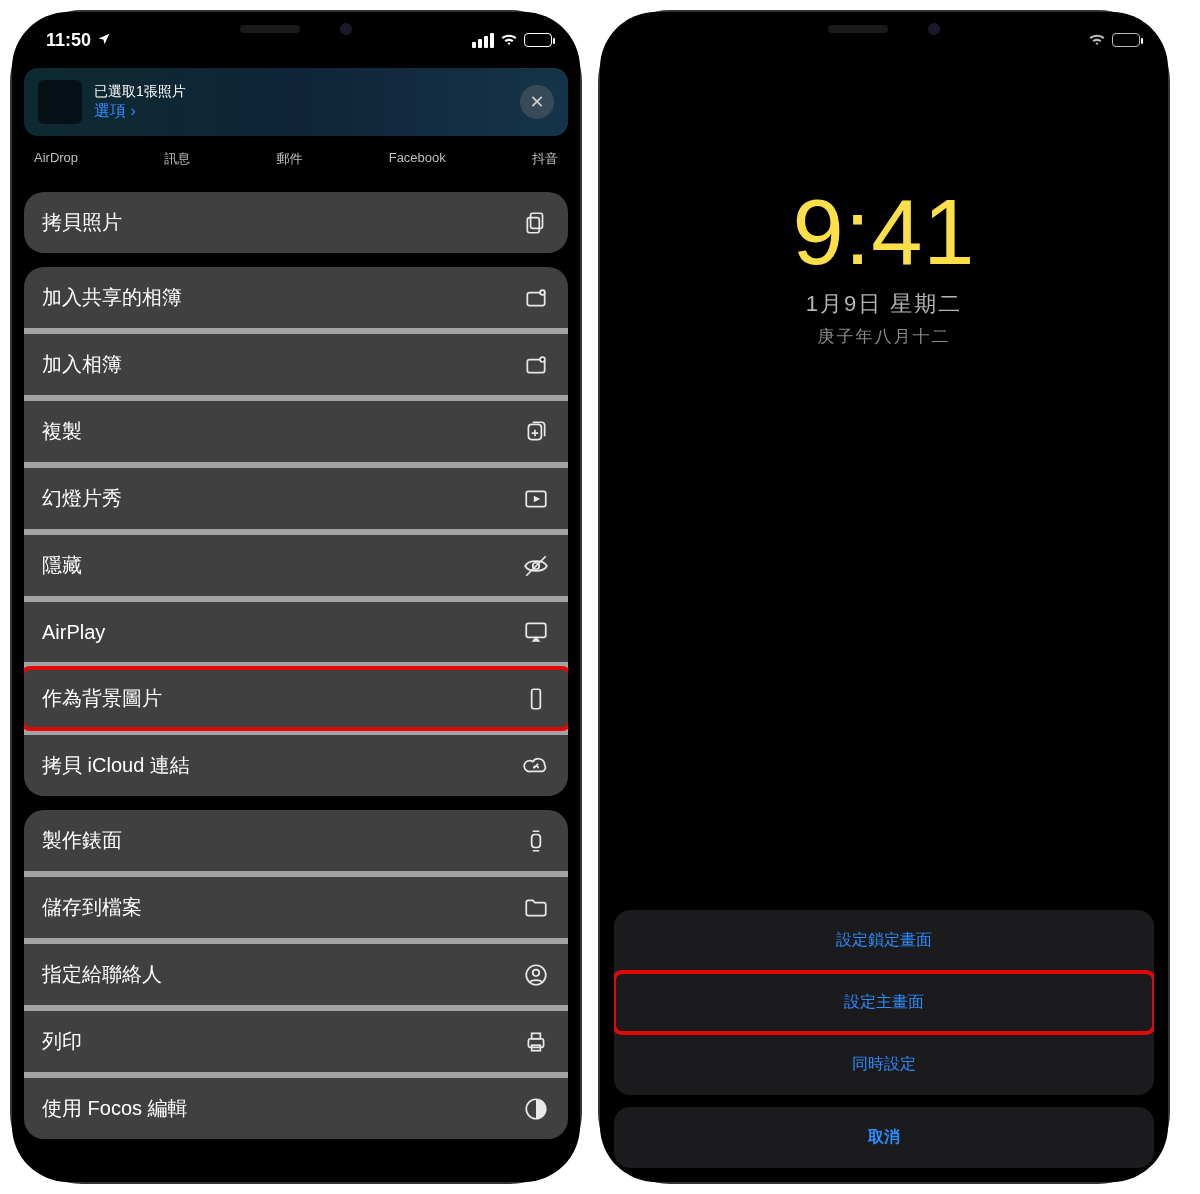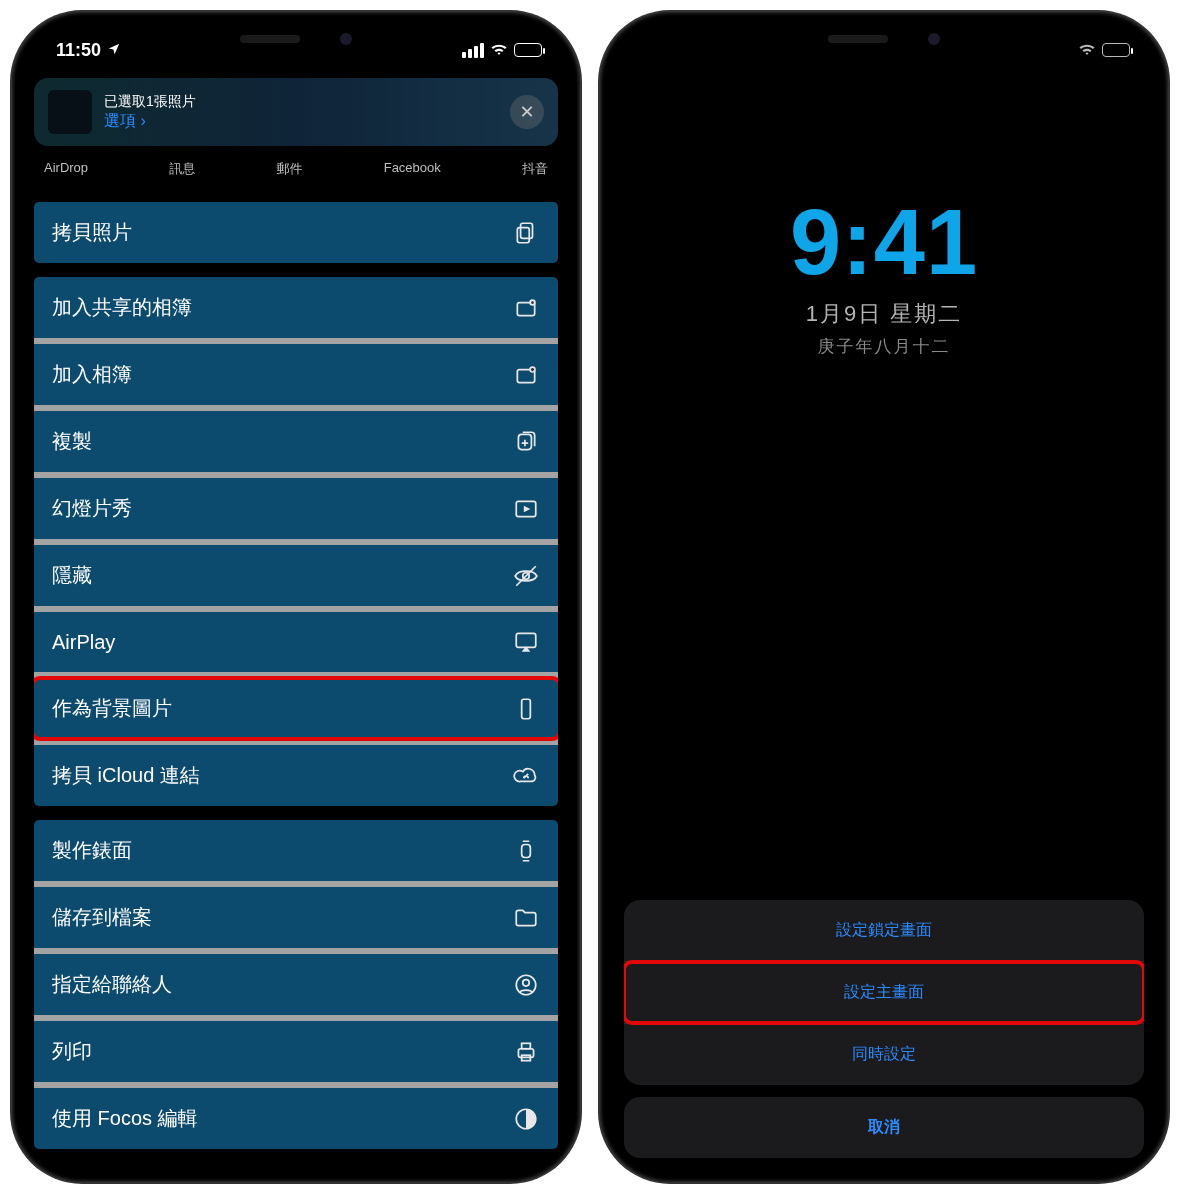--- a/index.html
+++ b/index.html
@@ -10,21 +10,21 @@
     height: 1194px;
     display: flex;
     gap: 20px;
     padding: 12px;
   }
   .phone {
     width: 568px;
     height: 1170px;
     background: #000;
     border-radius: 70px;
-    padding: 10px;
+    padding: 0;
     position: relative;
     box-shadow: 0 0 0 2px #333, inset 0 0 4px #555;
   }
   .phone::before, .phone::after {
     content:"";
     position:absolute;
     background:#1a1a1a;
     border-radius:4px;
   }
   .screen {
@@ -82,37 +82,37 @@
   }
   .thumb { width:44px; height:44px; background:#061016; border-radius:6px; }
   .hdr-text { flex:1; }
   .hdr-title { font-size:14px; }
   .hdr-opts { color:#2d8cff; font-size:16px; }
   .close-x { width:34px; height:34px; border-radius:50%; background:rgba(120,120,120,.35); display:flex; align-items:center; justify-content:center; color:#ccc; font-size:18px;}
   .apps-row { display:flex; justify-content:space-between; padding: 14px 22px 6px 22px; font-size:13px; color:#bfbfbf;}
   .apps-row span { }
 
   .list { padding: 4px 12px 10px 12px; }
-  .group { background:#0c4a6e; border-radius:5px; margin-top:14px; overflow:hidden; }
+  .group { background:#404040; border-radius:20px; margin-top:14px; overflow:hidden; }
   .row {
     display:flex; align-items:center; justify-content:space-between;
     padding: 17px 18px;
     font-size:20px;
     border-bottom:6px solid #a3a3a3;
     position:relative;
   }
   .row:last-child { border-bottom:none; }
   .row .lbl { color:#fff; }
   .row .ic { width:28px; display:flex; justify-content:center; align-items:center; color:#e8e8e8; }
   .ic svg { width:26px; height:26px; stroke:#e8e8e8; fill:none; stroke-width:1.6; }
   .hl { position:absolute; border:4px solid #e30808; border-radius:10px; pointer-events:none; }
 
   
   .lock-time { text-align:center; margin-top:120px; }
-  .lock-time .t { font-size:92px; font-weight:700; letter-spacing:1px; color:#0ea5e9;}
+  .lock-time .t { font-size:92px; font-weight:400; letter-spacing:1px; color:#fde047;}
   .lock-time .d1 { font-size:22px; color:#b5b5b5; margin-top:4px; letter-spacing:2px;}
   .lock-time .d2 { font-size:17px; color:#8a8a8a; margin-top:6px; letter-spacing:2px;}
 
   .bottom-sheets { position:absolute; bottom:14px; left:14px; right:14px; }
   .sheet { background:rgba(28,28,30,.96); border-radius:16px; overflow:hidden; margin-top:12px; }
   .opt { text-align:center; padding:20px 0; font-size:16px; color:#2d8cff; border-bottom:1px solid #2e2e30; position:relative;}
   .opt:last-child { border-bottom:none; }
   .small-note { text-align:center; color:#8a8a8a; font-size:15px; padding:8px 0 10px 0; letter-spacing:1px;}
   .cancel { font-weight:600; }
 

